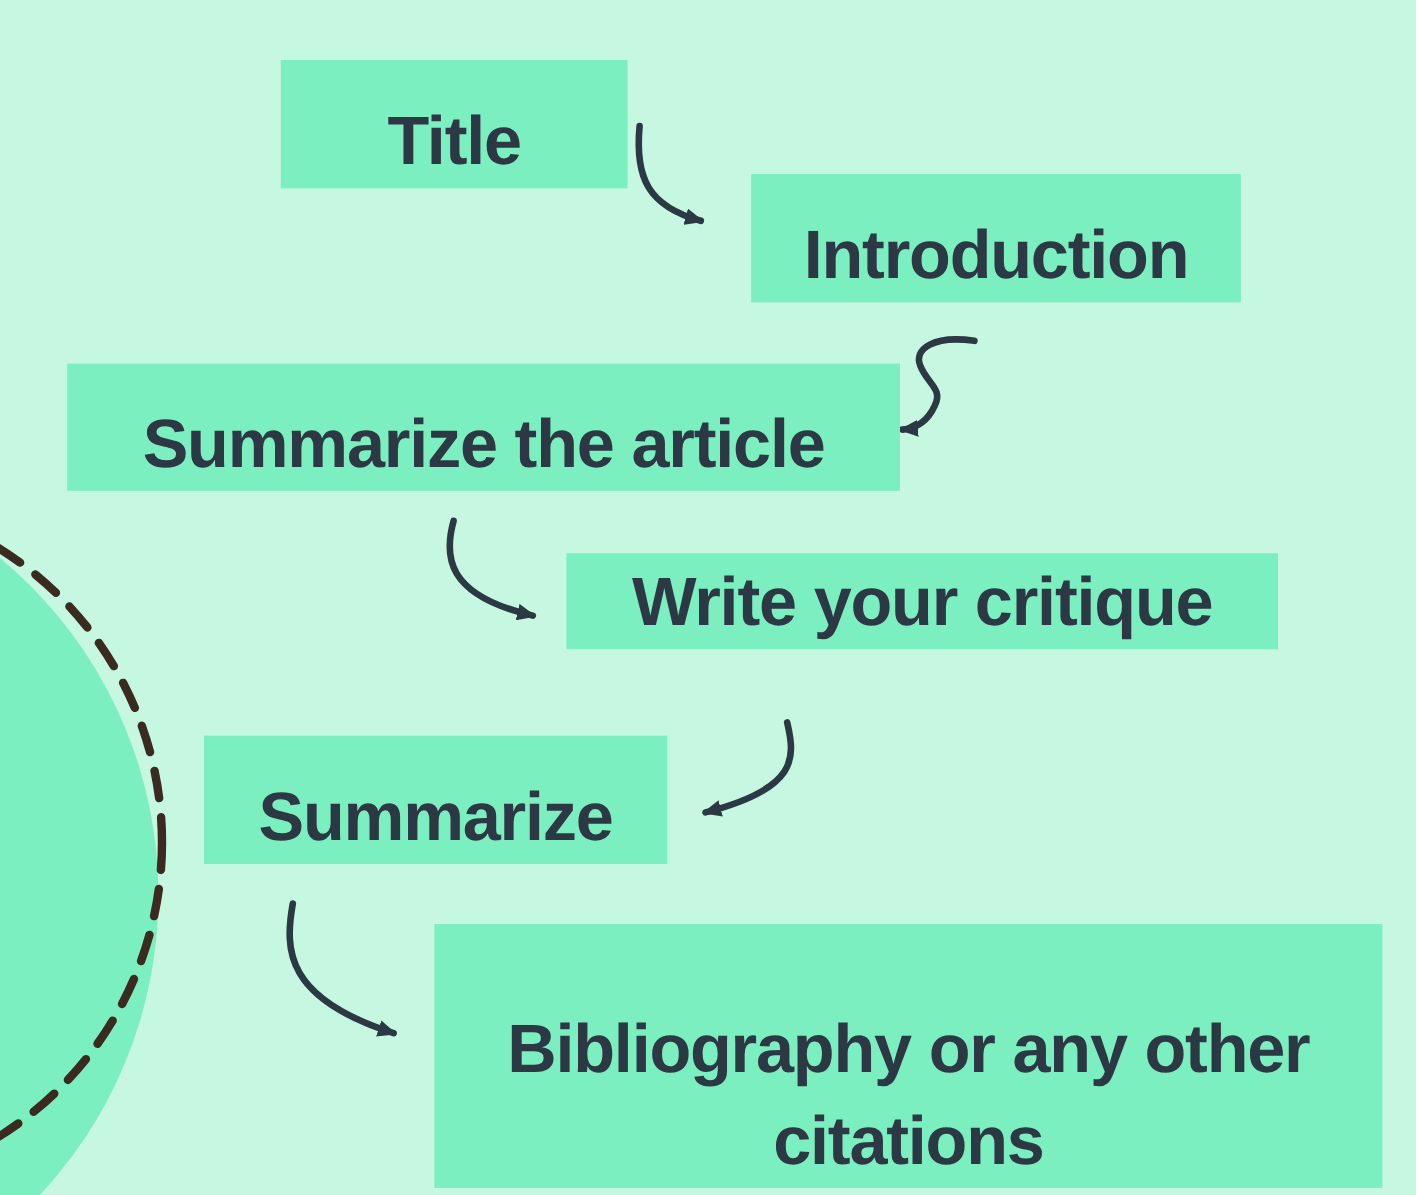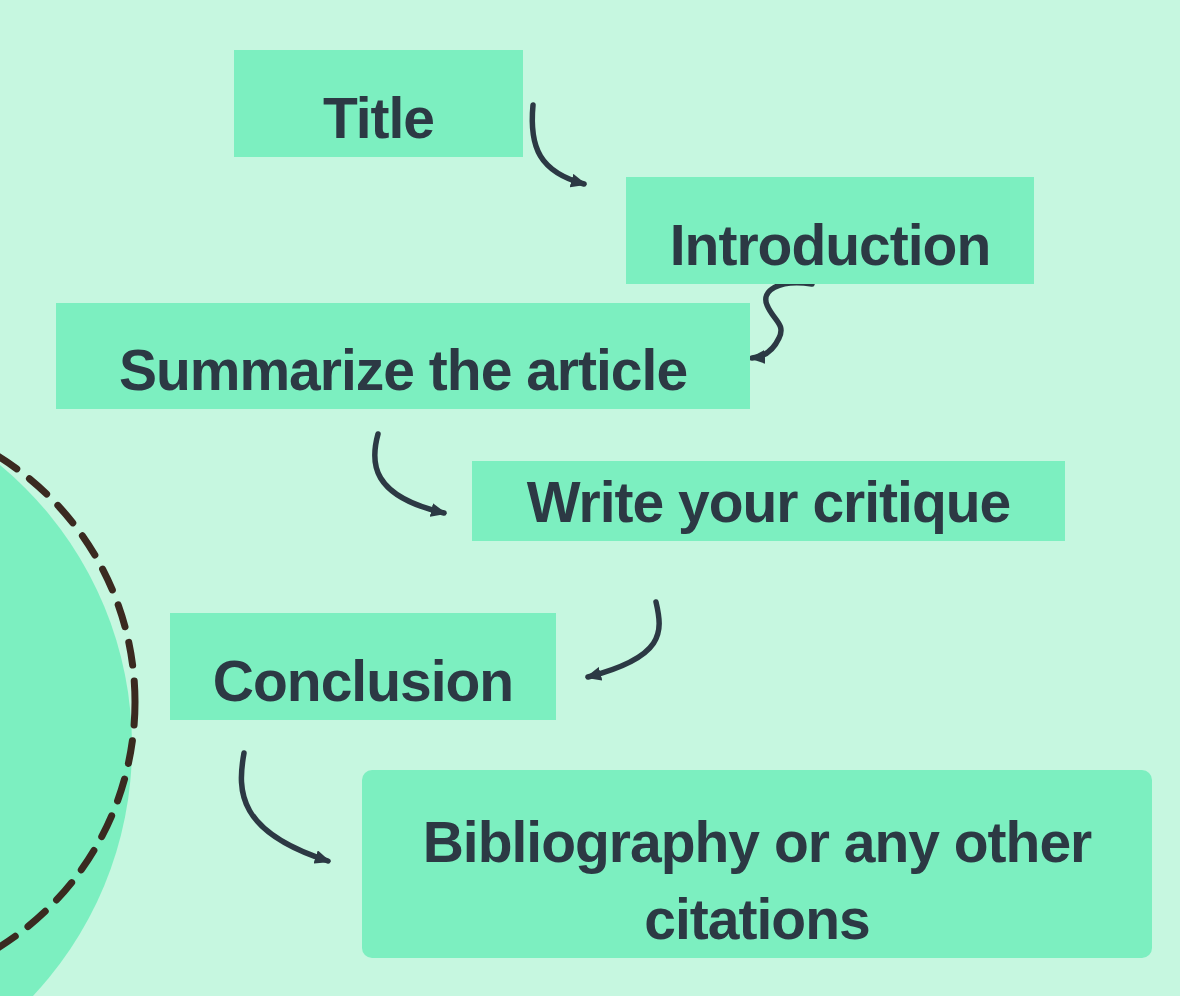--- a/index.html
+++ b/index.html
@@ -38,25 +38,25 @@
     letter-spacing:-1px;
     line-height:1.35;
     display:flex;
     align-items:flex-end;
     justify-content:center;
     text-align:center;
     box-sizing:border-box;
     padding:0 14px;
   }
   .b1{left:234px;top:50px;width:289px;height:107px;}
-  .b2{left:626px;top:145px;width:408px;height:107px;margin-top:32px;}
+  .b2{left:626px;top:145px;width:408px;height:107px;}
   .b3{left:18px;top:303px;width:694px;height:106px;margin-left:38px;}
   .b4{left:472px;top:461px;width:593px;height:80px;}
   .b5{left:170px;top:613px;width:386px;height:107px;}
-  .b6{left:362px;top:770px;width:790px;height:188px;border-radius:10px;}
+  .b6{left:362px;top:770px;width:790px;height:220px;}
 </style>
 </head>
 <body>
 
 <div class="canvas">
 
   <svg class="decor" viewBox="0 0 1180 996" xmlns="http://www.w3.org/2000/svg">
     <defs>
       <marker id="ah" viewBox="0 0 16 14" refX="13" refY="7" markerWidth="16" markerHeight="14" markerUnits="userSpaceOnUse" orient="auto">
         <path class="arrowhead" d="M0,0 L16,7 L0,14 z"></path>
@@ -83,20 +83,20 @@
 
   <div class="step b3">
     <span>Summarize the article</span>
   </div>
 
   <div class="step b4">
     <span>Write your critique</span>
   </div>
 
   <div class="step b5">
-    <span>Conclusion</span>
+    <span>Summarize</span>
   </div>
 
   <div class="step b6">
     <span>Bibliography or any other citations</span>
   </div>
 
 </div>
 
 </body></html>

